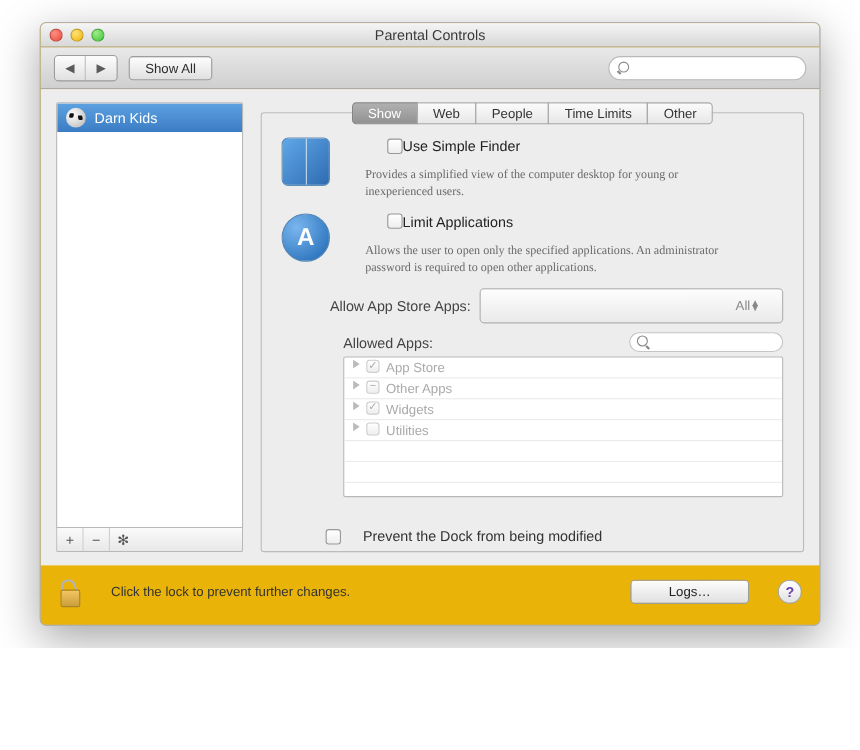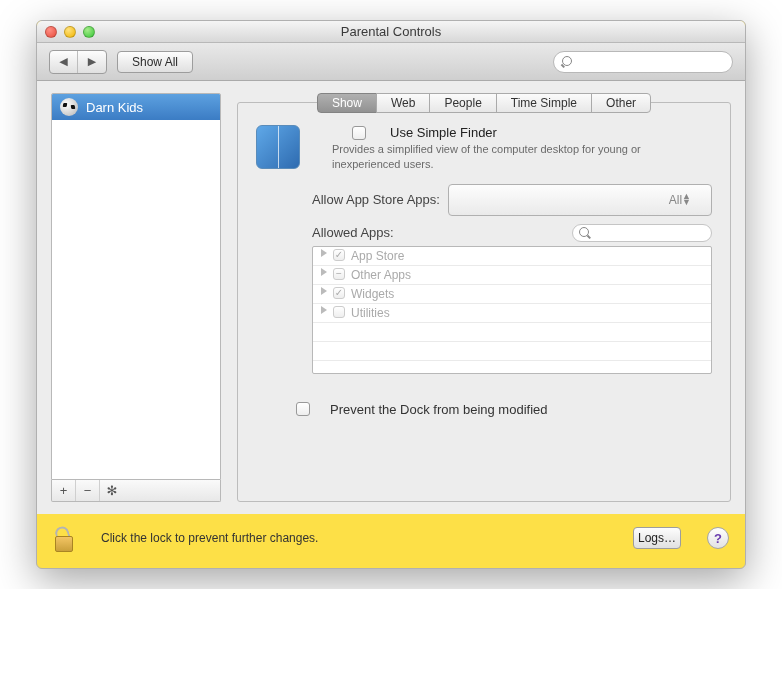--- a/index.html
+++ b/index.html
@@ -6,21 +6,21 @@
     body {
       font-family: "Lucida Grande", "Helvetica Neue", Arial, sans-serif;
       font-size: 13px;
       background: #fff;
       display: flex;
       justify-content: center;
       padding: 20px;
     }
     .window {
       width: 710px;
-      background: #fde047;
+      background: #eab308;
       border: 1px solid #b0b0b0;
       border-radius: 6px;
       box-shadow: 0 12px 40px rgba(0,0,0,0.35);
       overflow: hidden;
     }
     .titlebar {
       height: 22px;
       background: linear-gradient(#f5f5f5, #d8d8d8);
       border-bottom: 1px solid #b8b8b8;
       display: flex;
@@ -220,39 +220,40 @@
       border: 1px solid #5585b4;
     }
     .appstore-icon::before {
       content: 'A'; position:absolute; inset:0;
       display:flex; align-items:center; justify-content:center;
       color:#fff; font-weight:bold; font-size:22px;
       font-family: Arial, sans-serif;
     }
     .option-body { flex: 1; }
     .option-title {
-      display: flex; align-items: center; gap: 24px;
+      display: flex; align-items: center; gap: 0;
       font-size: 13px; color: #222; padding-left: 40px;
     }
     .option-desc {
       font-size: 11px; color: #6a6a6a;
-      margin-left: 20px; margin-top: 2px;
+      margin-left: 20px; margin-top: 12px;
       line-height: 1.35;
       max-width: 340px;
+      font-family: Liberation Serif, serif;
     }
     .chk {
       width: 14px; height: 14px;
       border: 1px solid #999; border-radius: 3px;
       background: linear-gradient(#fff,#eee);
       display: inline-flex; align-items:center; justify-content:center;
       font-size: 11px; color: #555;
     }
     .form-row {
       display: flex; align-items: center; gap: 8px;
-      margin-left: 56px; margin-bottom: 8px;
+      margin-left: 44px; margin-bottom: 8px;
     }
     .form-label { font-size: 13px; color: #444; }
     .select-ctl {
       flex: 1; height: 32px;
       border: 1px solid #b0b0b0; border-radius: 4px;
       background: linear-gradient(#fdfdfd,#eaeaea);
       display: flex; align-items:center; justify-content: flex-end;
       padding: 0 20px; font-size: 12px; color: #888;
     }
     .updown { font-size: 9px; color:#888; line-height: 0.6; }
@@ -314,21 +315,21 @@
       position:absolute; top:0; left:4px;
       width:14px; height:14px;
       border:2.5px solid #b4b4b4;
       border-bottom:none;
       border-radius: 8px 8px 0 0;
       transform: rotate(-18deg);
       transform-origin: bottom right;
     }
     .footer-text { font-size:12px; color:#333; flex:1; }
     .logs-btn {
-      height: 22px; padding: 0 4px;
+      height: 22px; padding: 0 34px;
       border:1px solid #9d9d9d; border-radius: 4px;
       background: linear-gradient(#fdfdfd,#e0e0e0);
       font-size: 12px; color:#222; cursor:pointer;
       display:flex; align-items:center;
     }
     .help-btn {
       width: 22px; height: 22px; border-radius:50%;
       border:1px solid #a4a4a4;
       background: linear-gradient(#fff,#e2e2e2);
       color:#6a3cae; font-weight:bold; font-size:13px;
@@ -377,37 +378,47 @@
         <div class="sb-btn">−</div>
         <div class="sb-btn">✻</div>
       </div>
     </div>
 
     <div class="main-panel">
       <div class="tabs">
         <div class="tab active">Show</div>
         <div class="tab">Web</div>
         <div class="tab">People</div>
-        <div class="tab">Time Simple</div>
+        <div class="tab">Time Limits</div>
         <div class="tab">Other</div>
       </div>
 
       <div class="panel-box">
 
         <div class="option-row">
           <div class="opt-icon finder-icon"></div>
           <div class="option-body">
             <div class="option-title">
               <span class="chk"></span>
               <span>Use Simple Finder</span>
             </div>
             <div class="option-desc">Provides a simplified view of the computer desktop for young or inexperienced users.</div>
           </div>
         </div>
 
+        <div class="option-row">
+          <div class="opt-icon appstore-icon"></div>
+          <div class="option-body">
+            <div class="option-title">
+              <span class="chk"></span>
+              <span>Limit Applications</span>
+            </div>
+            <div class="option-desc">Allows the user to open only the specified applications. An administrator password is required to open other applications.</div>
+          </div>
+        </div>
 
         <div class="form-row">
           <span class="form-label">Allow App Store Apps:</span>
           <div class="select-ctl">
             <span>All</span>
             <span class="updown">▲<br>▼</span>
           </div>
         </div>
 
         <div class="allowed-header">

